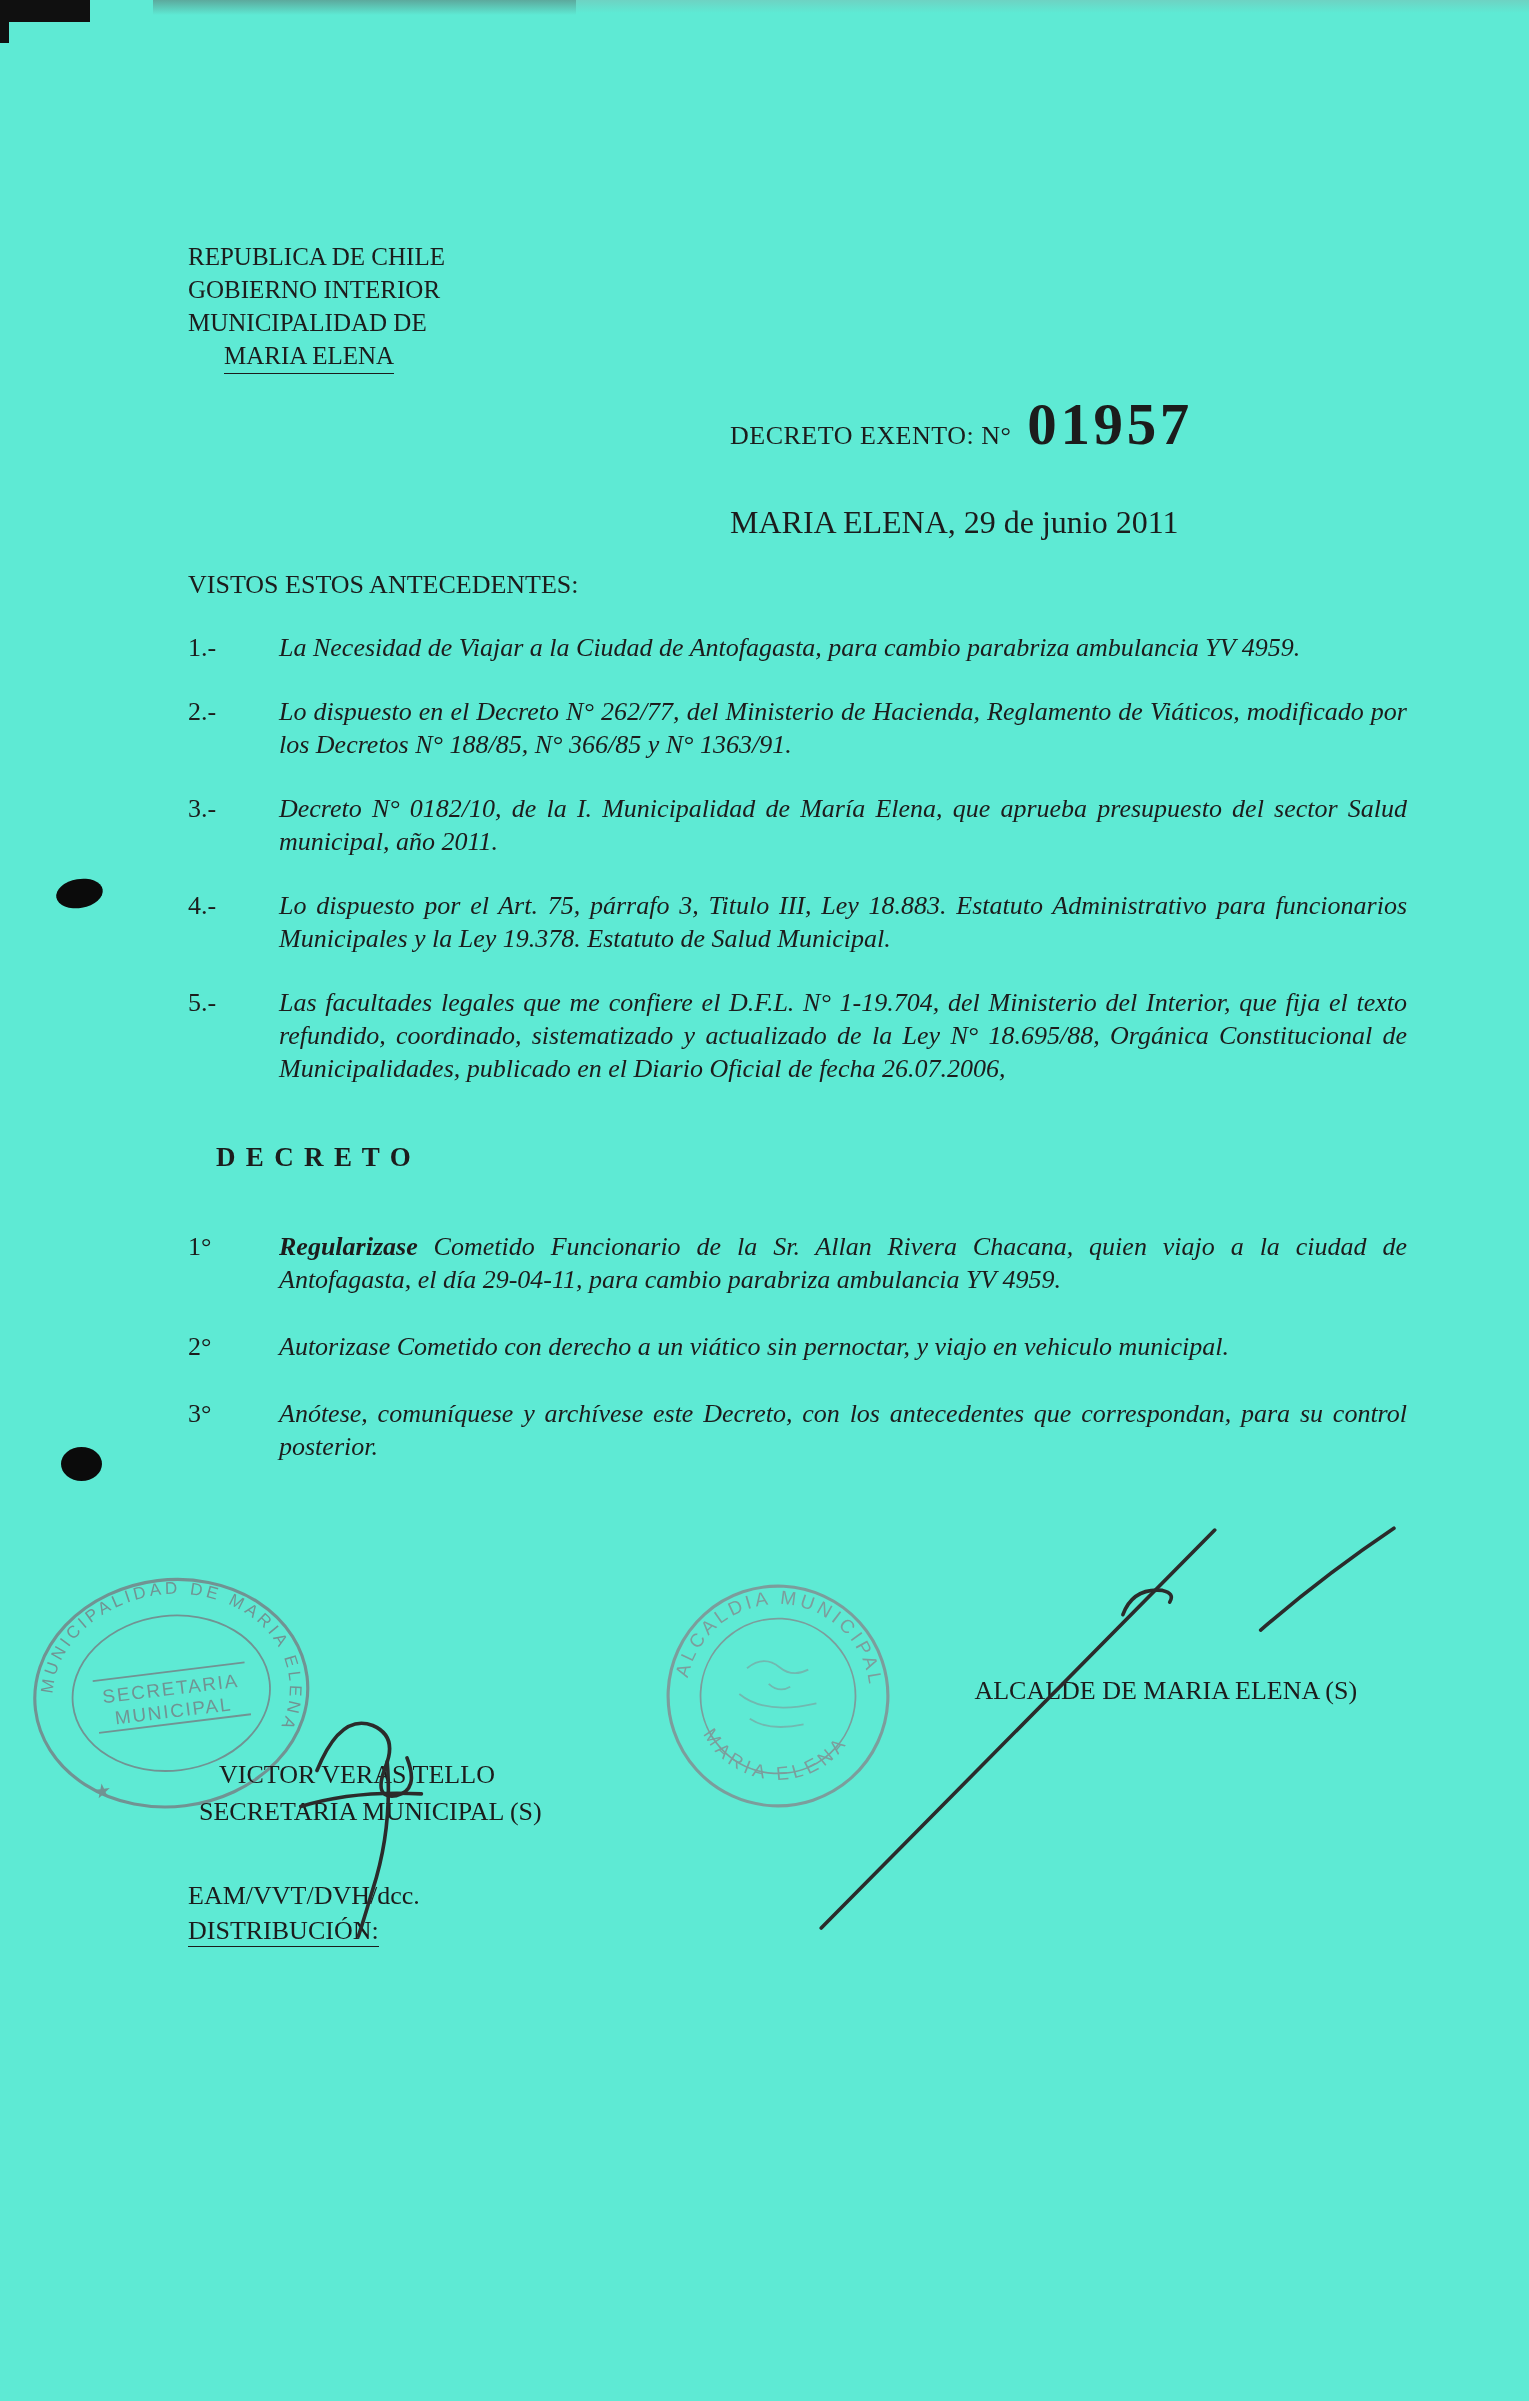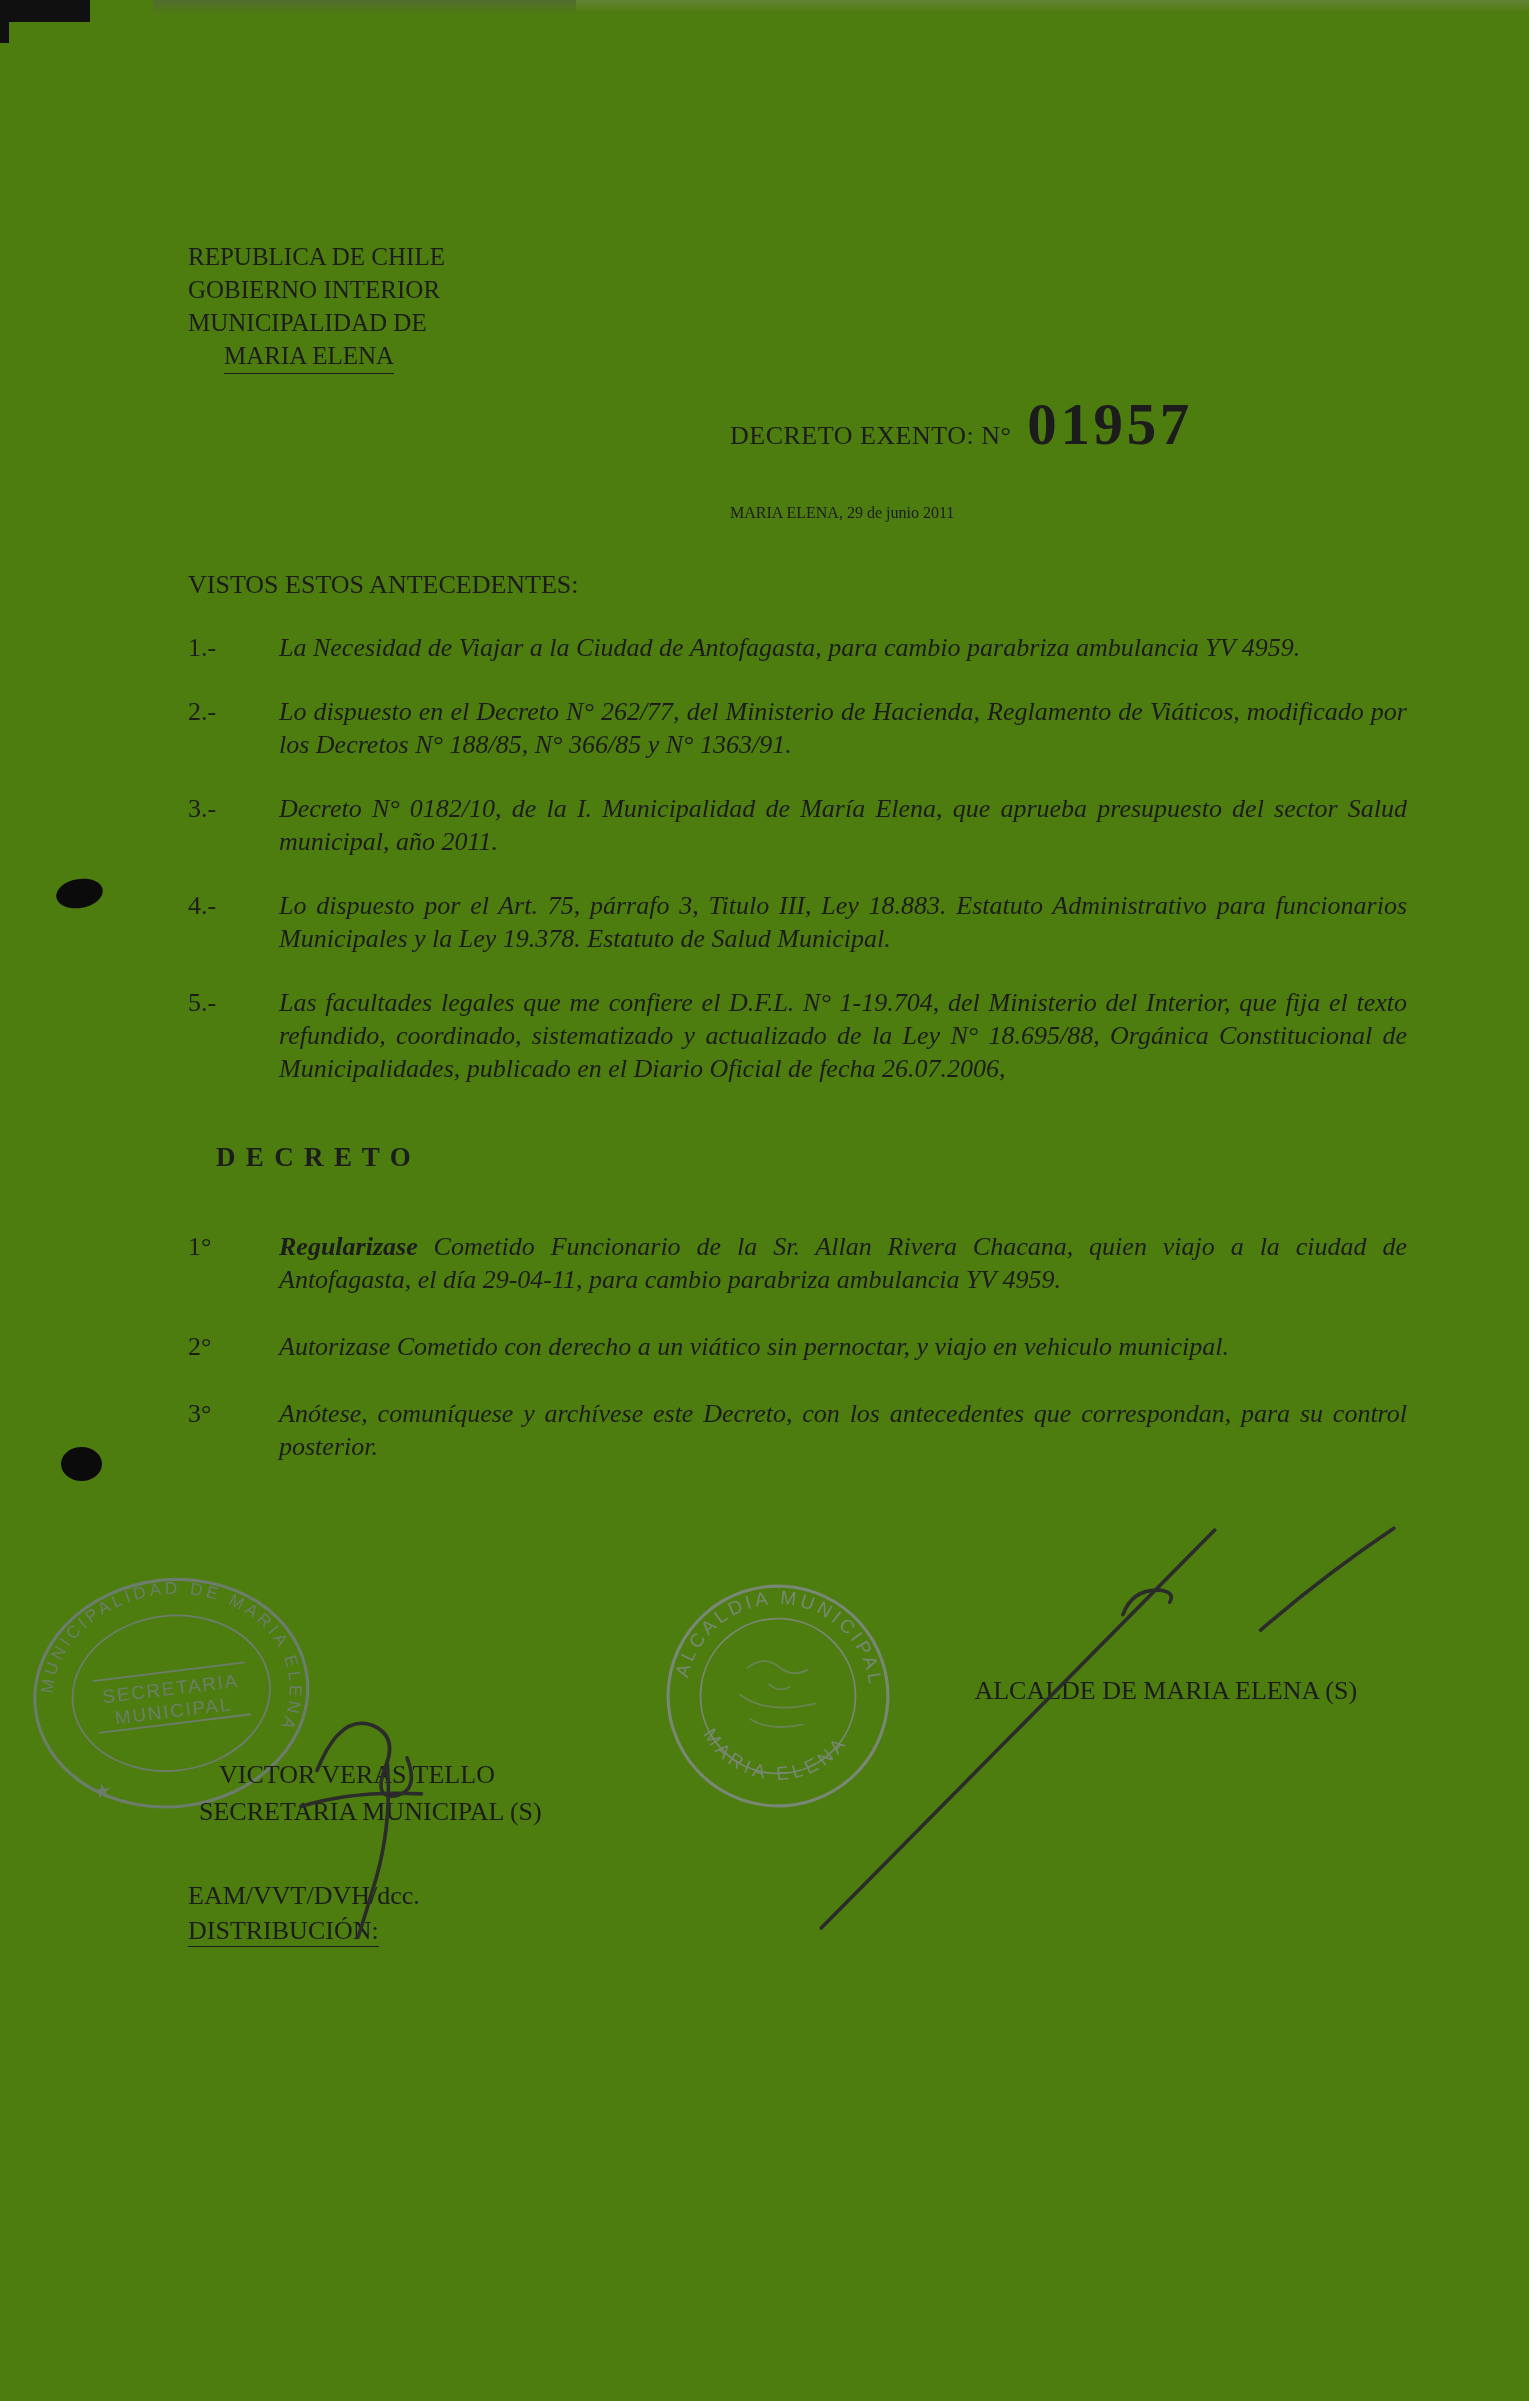--- a/index.html
+++ b/index.html
@@ -1,40 +1,40 @@
 <!DOCTYPE html>
 <html style="font-size:14.4px"><head>
 <meta charset="utf-8">
 <style>
   html,body{margin:0;padding:0;background:#9a9a9a;}
   .page{
     position:relative;
     width:1529px;height:2401px;
-    background:#4d7c0f;
+    background:#5eead4;
     font-family:"Liberation Serif","DejaVu Serif",serif;
     color:#1c1c1c;
     overflow:hidden;
   }
   
   .art-corner{position:absolute;left:0;top:0;width:90px;height:21.6px;background:#101010;}
   .art-edge{position:absolute;left:0;top:0;width:9px;height:43px;background:#101010;}
   .art-band1{position:absolute;left:153px;top:0;width:423px;height:15.3px;background:linear-gradient(to bottom,rgba(90,90,90,.45),rgba(160,160,160,0));}
   .art-band2{position:absolute;left:576px;top:0;width:953px;height:12.6px;background:linear-gradient(to bottom,rgba(150,150,150,.28),rgba(200,200,200,0));}
   .hole-dot{position:absolute;background:#0b0b0b;border-radius:50%;}
   .dot1{left:56px;top:879px;width:47px;height:29px;transform:rotate(-10deg);}
   .dot2{left:61px;top:1447px;width:41px;height:34px;}
 
   
   .letterhead{position:absolute;left:188px;top:240px;font-size:25px;line-height:33px;}
   .letterhead .seat{margin-left:36px;display:inline-block;border-bottom:1.8px solid #1c1c1c;padding-bottom:0.9px;}
 
   .decree-line{position:absolute;left:730px;top:395px;display:flex;align-items:baseline;}
   .decree-label{font-size:26px;letter-spacing:0.5px;}
   .decree-number{font-size:59px;font-weight:600;letter-spacing:3.6px;margin-left:16px;line-height:1;}
-  .place-date{position:absolute;left:730px;top:504px;font-size:16px;}
+  .place-date{position:absolute;left:730px;top:504px;font-size:32px;}
 
   .vistos-title{position:absolute;left:188px;top:570px;font-size:26px;}
 
   .list{position:absolute;left:188px;width:1219px;}
   .vistos-list{top:631px;}
   .decreto-list{top:1230px;}
   .row{display:flex;margin-bottom:31px;font-size:26px;line-height:33px;}
   .decreto-list .row{margin-bottom:34px;}
   .row .num{width:91px;flex-shrink:0;}
   .row .txt{flex:1;text-align:justify;font-style:italic;}

